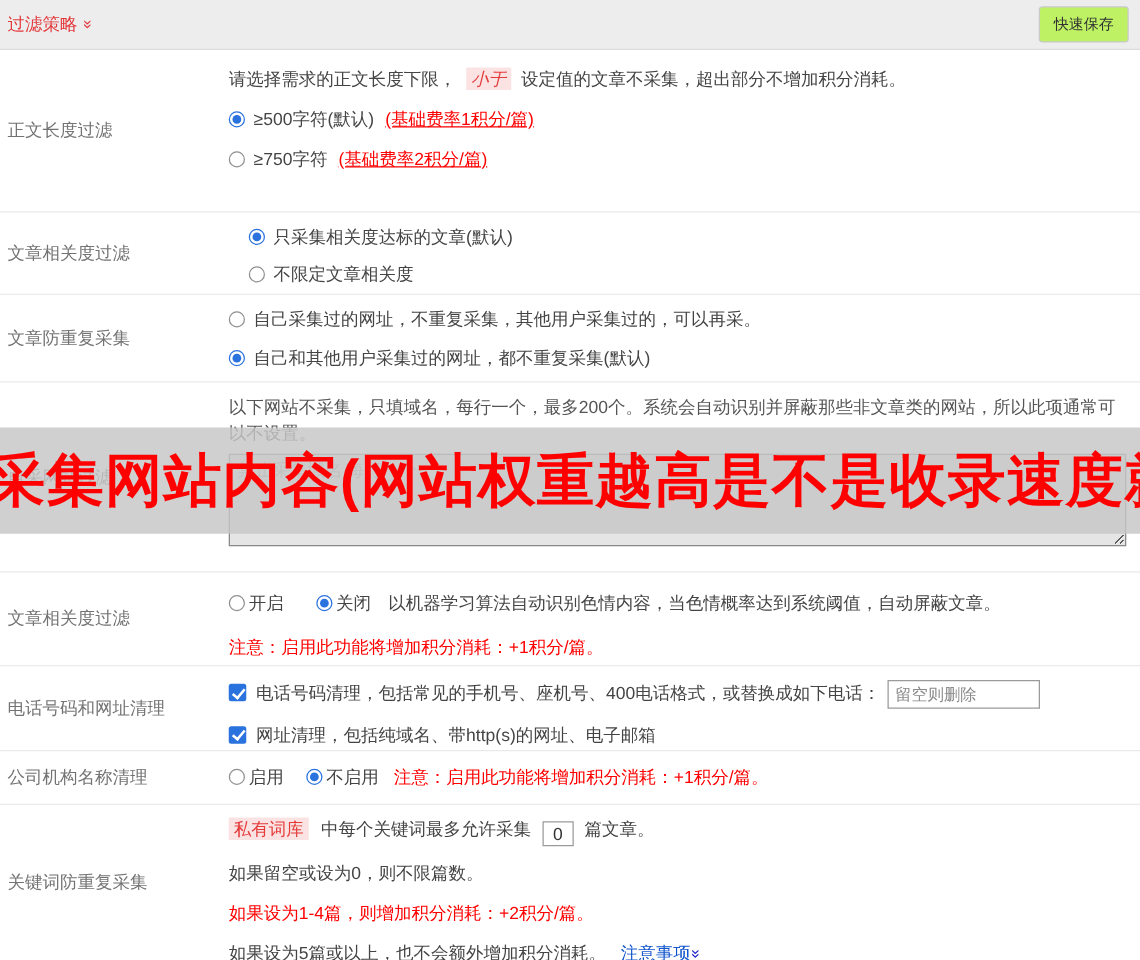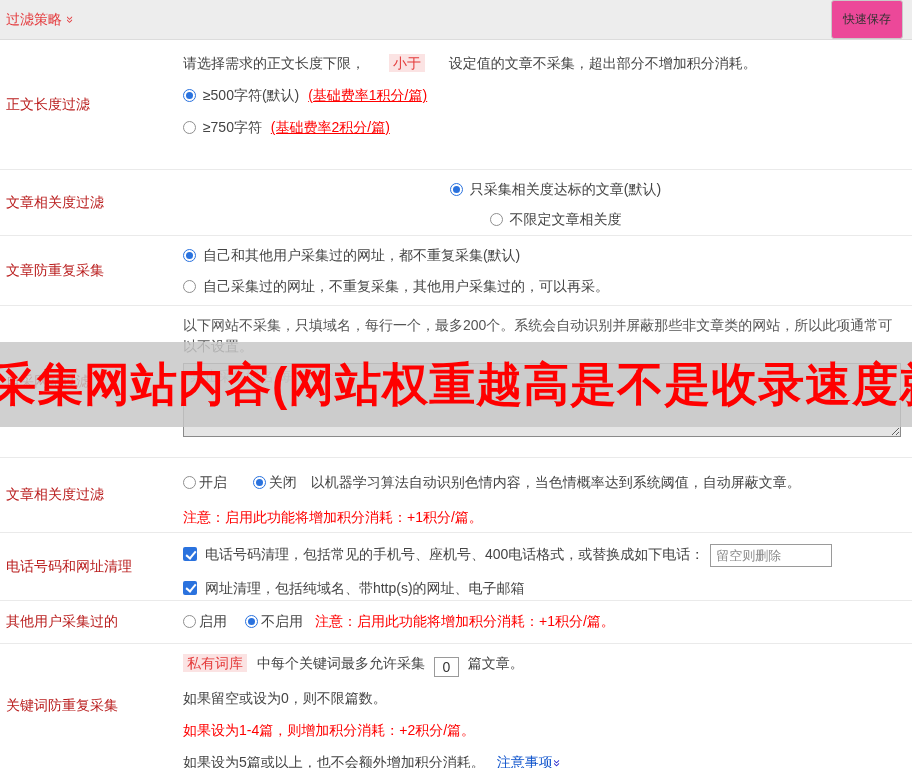--- a/index.html
+++ b/index.html
@@ -2,35 +2,35 @@
 <html><head>
 <meta charset="utf-8">
 <style>
   * { margin:0; padding:0; box-sizing:border-box; }
   html,body { width:912px; height:768px; overflow:hidden; background:#fff;
     font-family:"Liberation Sans", sans-serif; font-size:14px; color:#444; }
   body { position:relative; }
 
   
   .header { height:40px; background:#ededed; border-bottom:1px solid #dcdcdc;
-    display:flex; justify-content:space-between; padding:0 9px 0 6px; }
+    display:flex; align-items:center; justify-content:space-between; padding:0 9px 0 6px; }
   .header-title { color:#e4393c; font-size:14px; cursor:pointer; display:flex; align-items:center; }
   .chev { display:inline-block; transform:rotate(90deg); font-size:13px; margin-left:5px; line-height:1; }
-  .save-btn { background:#ec4899; border:1px solid #c9c9c9; border-radius:3px; color:#333;
+  .save-btn { background:#bef264; border:1px solid #c9c9c9; border-radius:3px; color:#333;
     font-size:12px; padding:5px 11px; cursor:pointer; font-family:"Liberation Sans", sans-serif; }
 
   
   .row { display:flex; border-bottom:1px solid #eaeaea; }
   .row-label { flex:0 0 183px; width:183px; display:flex; align-items:center;
-    padding-left:6px; color:#b91c1c; }
+    padding-left:6px; color:#737373; }
   .row-content { flex:1; }
   .line { line-height:20px; }
 
   .r1 { height:130px; } .r1 .row-content { padding-top:13px; } .r1 .line { margin-bottom:12px; }
-  .r2 { height:66px;gap:16px; }  .r2 .row-content { padding-top:9px; }  .r2 .line { margin-bottom:10px;text-align:center; }
+  .r2 { height:66px;gap:16px; }  .r2 .row-content { padding-top:9px; }  .r2 .line { margin-bottom:10px; }
   .r3 { height:70px;align-items:center; }  .r3 .row-content { padding-top:11px; } .r3 .line { margin-bottom:11px; }
   .r4 { height:152px; } .r4 .row-content { padding-top:9px; }
   .r5 { height:75px; }  .r5 .row-content { padding-top:14px; } .r5 .line { margin-bottom:15px; }
   .r6 { height:68px; }  .r6 .row-content { padding-top:9px; }  .r6 .line { margin-bottom:9px; line-height:24px; }
   .r7 { height:43px; }  .r7 .row-content { display:flex; align-items:center; }
   .r8 { height:124px; border-bottom:none; } .r8 .row-content { padding-top:8px; } .r8 .line { margin-bottom:10px; line-height:22px; }
 
   
   .radio { width:13px; height:13px; border-radius:50%; display:inline-block;
     vertical-align:-2px; margin-right:3px; position:relative; background:#fff; }
@@ -39,21 +39,21 @@
   .radio.checked::after { content:""; position:absolute; left:2px; top:2px;
     width:7px; height:7px; border-radius:50%; background:#2a72de; }
   .checkbox { width:14px; height:14px; background:#2a72de; border-radius:2px;
     display:inline-block; vertical-align:-2px; margin-right:4px; position:relative; }
   .checkbox::after { content:""; position:absolute; left:4.5px; top:1.5px; width:4px; height:8px;
     border:solid #fff; border-width:0 2px 2px 0; transform:rotate(40deg); }
 
   .fee { color:#f00; text-decoration:underline; margin-left:5px; }
   .note-red { color:#f00; }
   .hl { background:#fbe3e3; color:#e43b3b; padding:1px 4px; }
-  .hl-pre { margin-right:6px; } .hl-mid { margin:0 20px; }
+  .hl-pre { margin-right:6px; } .hl-mid { margin:0 4px;font-style:italic; }
 
   .desc4 { width:722px; line-height:21px; color:#555; }
   .site-textarea { display:block; margin-top:6px; width:718px; height:74px;
     border:1px solid #8a8a8a; resize:vertical; font-family:"Liberation Sans", sans-serif;
     font-size:14px; padding:4px 6px; color:#444; background:#e5e5e5; }
   .site-textarea::placeholder { color:#a9a9a9; }
 
   .phone-input { width:122px; height:23px; border:1px solid #9a9a9a; font-size:13px;
     padding:0 5px; color:#444; vertical-align:middle; margin-left:2px;
     font-family:"Liberation Sans", sans-serif; }
@@ -116,26 +116,26 @@
       <span class="radio unchecked"></span>
       <span>不限定文章相关度</span>
     </div>
   </div>
 </div>
 
 <div class="row r3">
   <div class="row-label">文章防重复采集</div>
   <div class="row-content">
     <div class="line">
+      <span class="radio unchecked"></span>
+      <span>自己采集过的网址，不重复采集，其他用户采集过的，可以再采。</span>
+    </div>
+    <div class="line">
       <span class="radio checked"></span>
       <span>自己和其他用户采集过的网址，都不重复采集(默认)</span>
-    </div>
-    <div class="line">
-      <span class="radio unchecked"></span>
-      <span>自己采集过的网址，不重复采集，其他用户采集过的，可以再采。</span>
     </div>
   </div>
 </div>
 
 <div class="row r4">
   <div class="row-label">自采网站过滤</div>
   <div class="row-content">
     <div class="desc4">以下网站不采集，只填域名，每行一个，最多200个。系统会自动识别并屏蔽那些非文章类的网站，所以此项通常可以不设置。</div>
     <textarea class="site-textarea" placeholder="禁止采集域名 每行一个" style=""></textarea>
   </div>
@@ -167,21 +167,21 @@
       <input class="phone-input" type="text" placeholder="留空则删除" style="">
     </div>
     <div class="line">
       <span class="checkbox"></span>
       <span>网址清理，包括纯域名、带http(s)的网址、电子邮箱</span>
     </div>
   </div>
 </div>
 
 <div class="row r7">
-  <div class="row-label">其他用户采集过的</div>
+  <div class="row-label">公司机构名称清理</div>
   <div class="row-content">
     <span class="opt-inline">
       <span class="radio unchecked"></span><span>启用</span>
     </span>
     <span class="gap"></span>
     <span class="opt-inline">
       <span class="radio checked"></span><span>不启用</span>
     </span>
     <span class="note-red" style="margin-left:8px;">注意：启用此功能将增加积分消耗：+1积分/篇。</span>
   </div>

